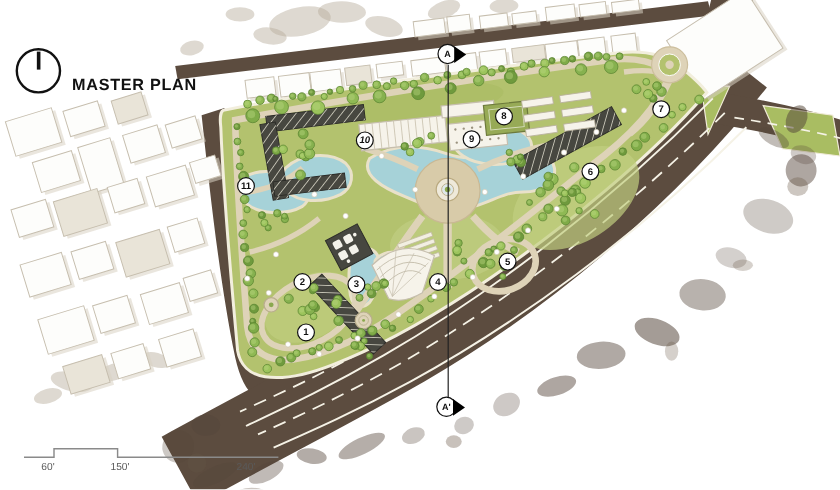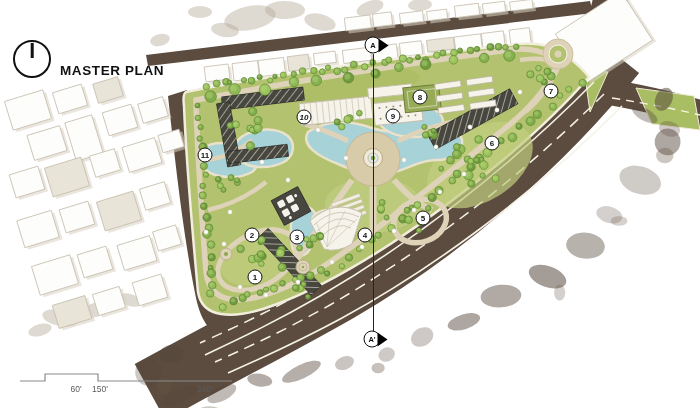--- a/index.html
+++ b/index.html
@@ -787,18 +787,18 @@
       <div class="callout" style="left: 420px; top: 97px;">8</div>
       <div class="callout" style="left: 393px; top: 116px;">9</div>
       <div class="callout" style="left: 304px; top: 117px; font-style: italic;">10</div>
       <div class="callout" style="left: 205px; top: 155px;">11</div>
     </div>
 <div id="smarkers">
       <div class="smarker" style="left: 373px; top: 45px;">A<span class="flag"></span></div>
       <div class="smarker" style="left: 372px; top: 339px;">A'<span class="flag"></span></div>
     </div>
 <div id="slabels">
-      <div class="slabel" style="left: 40px; top: 384px; margin-left: 36px;">60'</div>
+      <div class="slabel" style="left: 40px; top: 384px;">60'</div>
       <div class="slabel" style="left: 100px; top: 384px;">150'</div>
       <div class="slabel" style="left: 205px; top: 384px;">240'</div>
     </div>
 
 </div>
 
 </body></html>

